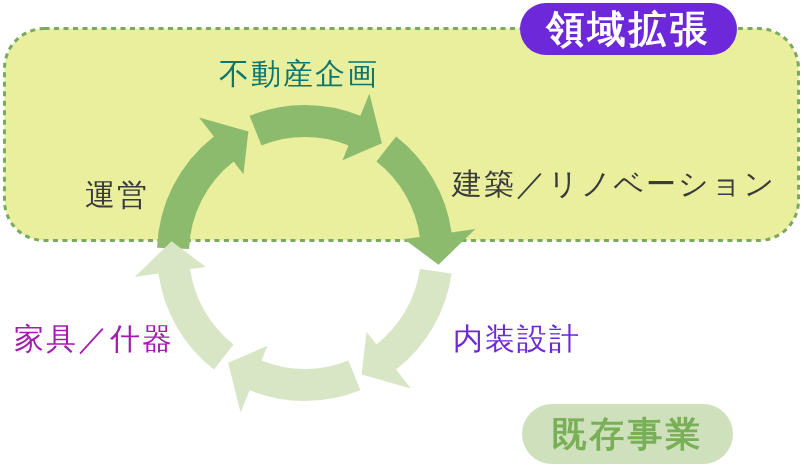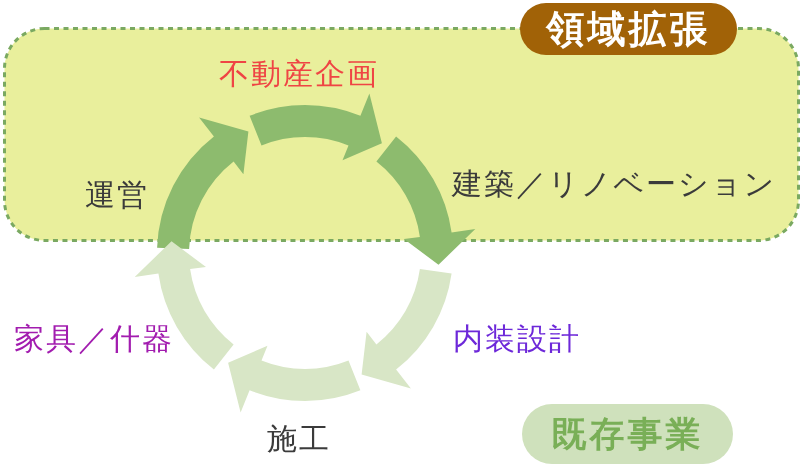--- a/index.html
+++ b/index.html
@@ -64,29 +64,28 @@
   <svg id="diagram-svg" width="804" height="475" viewBox="0 0 804 475">
       <rect x="4.5" y="28.5" width="794" height="212" rx="40" fill="#e9ef9c" stroke="#7aa961" stroke-width="3" stroke-dasharray="5 4.5"></rect>
       <path d="M157.1,247.8 A148,148 0 0 1 213.9,136.4 L199.1,117.5 L248.4,131.6 L243.4,174.2 L233.6,161.6 A116,116 0 0 0 189.1,249.0 Z" fill="#8dbb6e"></path>
       <path d="M249.6,115.8 A148,148 0 0 1 360.4,115.8 L369.4,93.5 L381.9,143.2 L342.5,160.3 L348.5,145.4 A116,116 0 0 0 261.5,145.4 Z" fill="#8dbb6e"></path>
       <path d="M396.1,136.4 A148,148 0 0 1 451.6,232.4 L475.3,229.1 L438.5,264.7 L404.0,239.1 L419.9,236.9 A116,116 0 0 0 376.4,161.6 Z" fill="#8dbb6e"></path>
       <path d="M451.6,273.6 A148,148 0 0 1 396.1,369.6 L410.9,388.5 L361.6,374.4 L366.6,331.8 L376.4,344.4 A116,116 0 0 0 419.9,269.1 Z" fill="#d8e6c6"></path>
       <path d="M360.4,390.2 A148,148 0 0 1 249.6,390.2 L240.6,412.5 L228.1,362.8 L267.5,345.7 L261.5,360.6 A116,116 0 0 0 348.5,360.6 Z" fill="#d8e6c6"></path>
       <path d="M213.9,369.6 A148,148 0 0 1 158.4,273.6 L134.7,276.9 L171.5,241.3 L206.0,266.9 L190.1,269.1 A116,116 0 0 0 233.6,344.4 Z" fill="#d8e6c6"></path>
     </svg>
 
-  <div class="cycle-label lbl-planning" style="color: #ef4444;">不動産企画</div>
+  <div class="cycle-label lbl-planning" style="color: #0f766e;">不動産企画</div>
 
   <div class="cycle-label lbl-architecture" style="color: rgb(59, 59, 59);">建築／リノベーション</div>
 
   <div class="cycle-label lbl-interior" style="color: #6d28d9;">内装設計</div>
 
-  <div class="cycle-label lbl-construction" style="color: rgb(59, 59, 59);">施工</div>
 
   <div class="cycle-label lbl-furniture" style="color: #a21caf; margin-left: 12px;">家具／什器</div>
 
   <div class="cycle-label lbl-operation" style="color: rgb(59, 59, 59);">運営</div>
 
-  <div class="badge badge-expansion" style="background: #a16207; color: rgb(255, 255, 255);">領域拡張</div>
+  <div class="badge badge-expansion" style="background: #6d28d9; color: rgb(255, 255, 255);">領域拡張</div>
 
   <div class="badge badge-existing" style="background: rgb(207, 225, 188); color: rgb(121, 175, 87); text-align: center;">既存事業</div>
 
 </div>
 
 </body></html>

